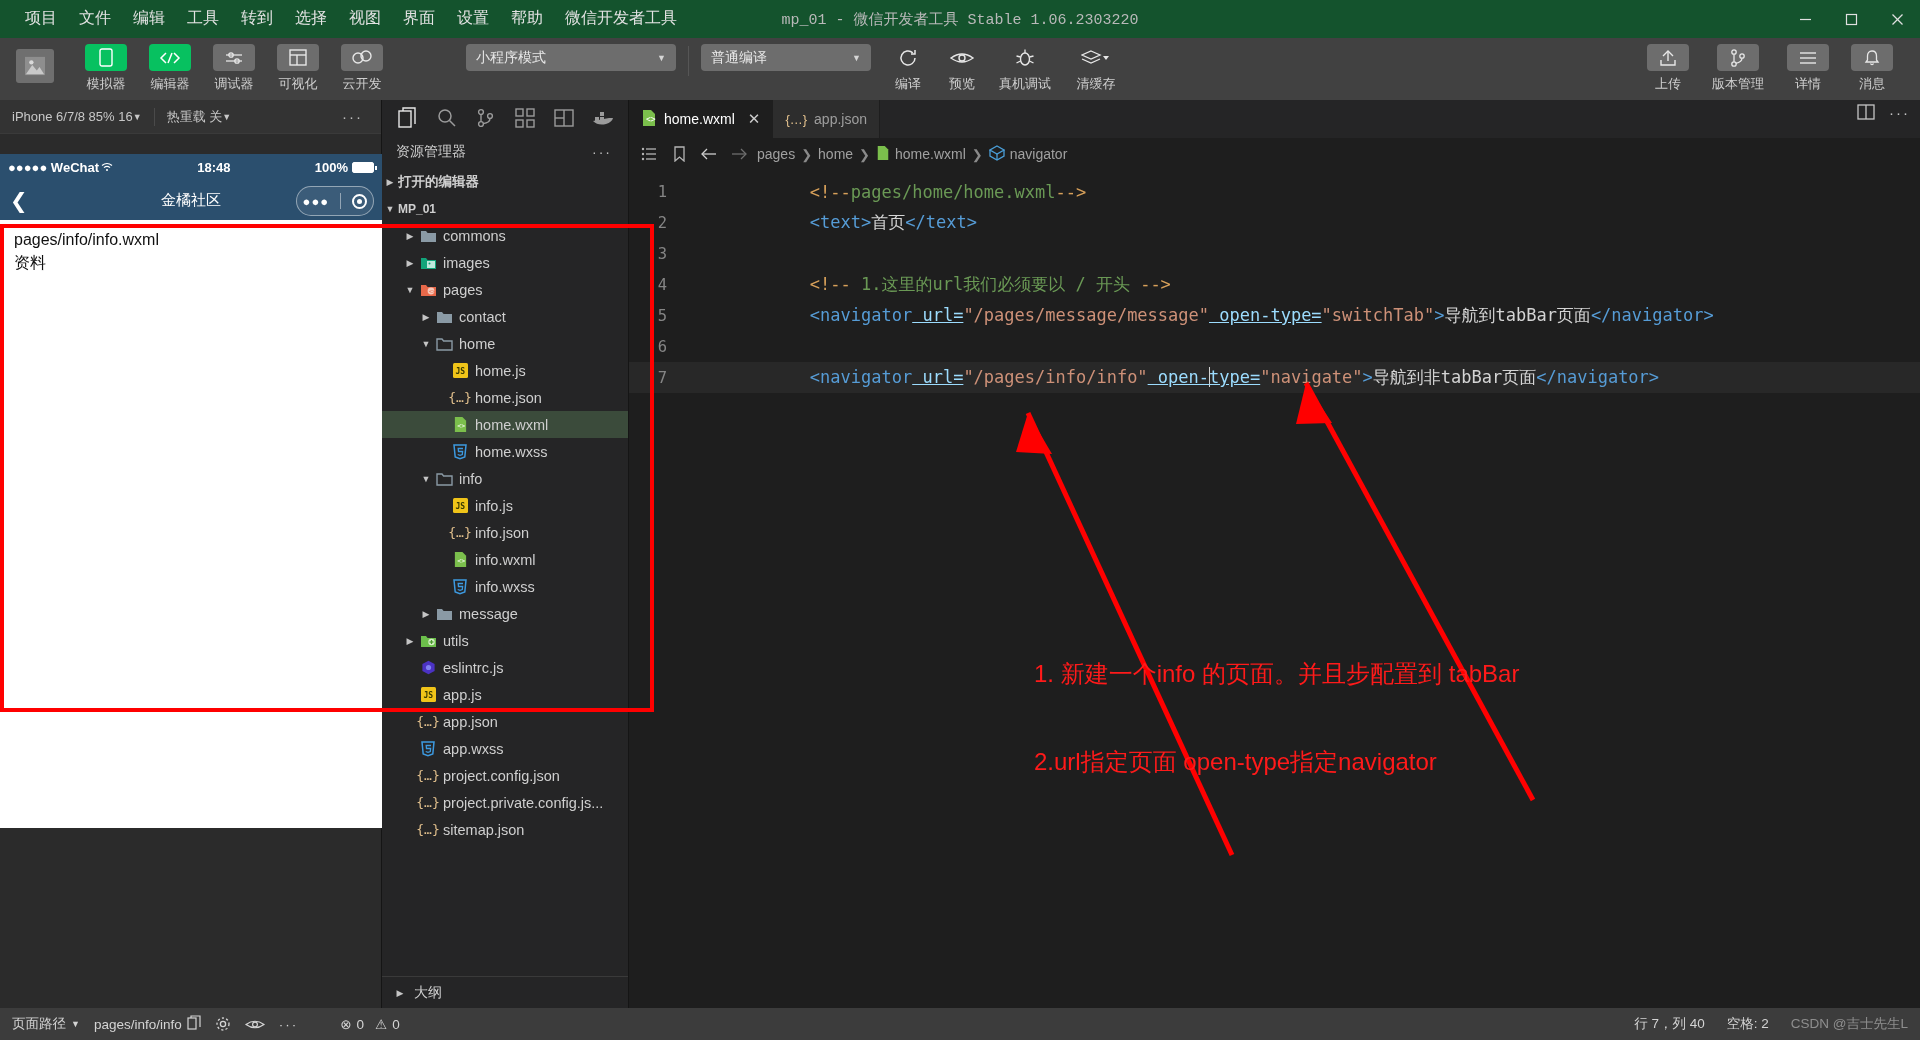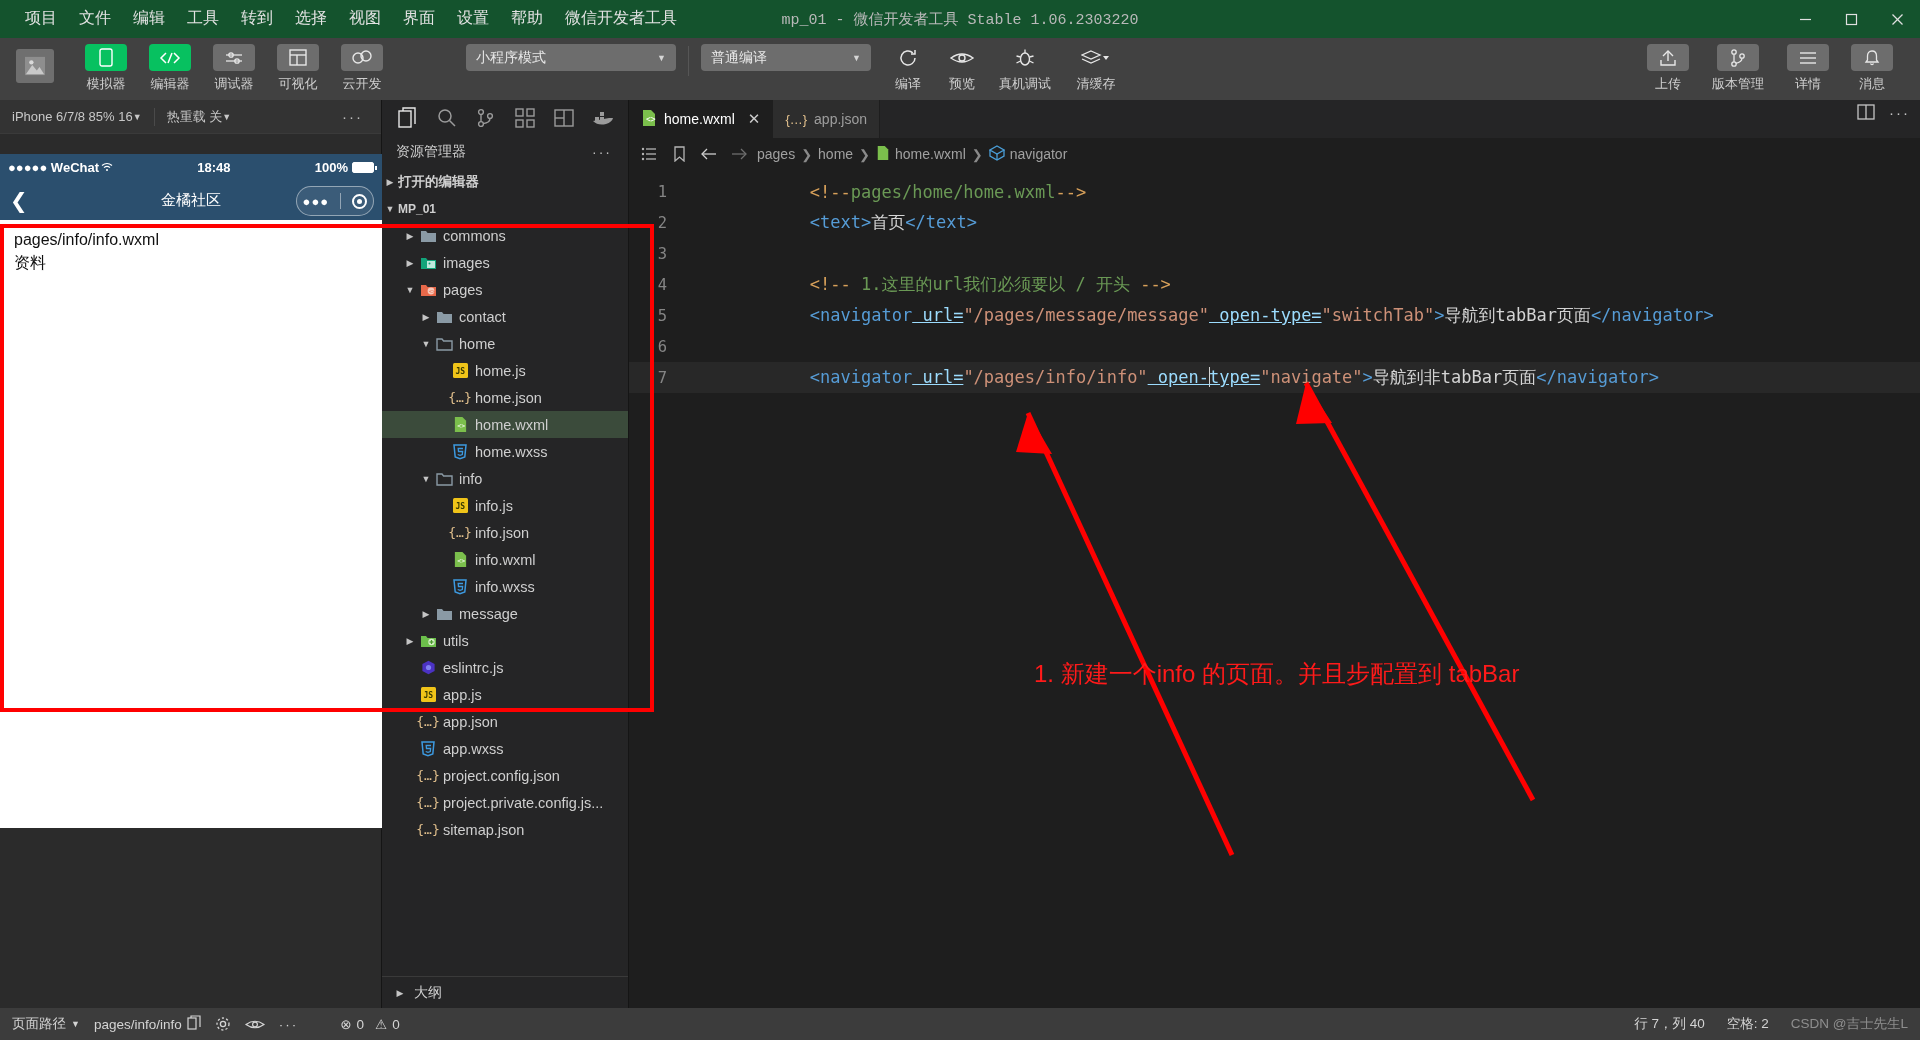--- a/index.html
+++ b/index.html
@@ -907,13 +907,14 @@
   <div class="redbox" style="left:0px; top:224px; width:654px; height:488px;"></div>
 
   <svg class="overlay">
     <line x1="1232" y1="855" x2="1028" y2="413" stroke="#ff0000" stroke-width="5"></line>
     <polygon points="1028,413 1052,454 1016,452" fill="#ff0000"></polygon>
     <line x1="1533" y1="800" x2="1306" y2="383" stroke="#ff0000" stroke-width="5"></line>
     <polygon points="1306,383 1332,423 1296,424" fill="#ff0000"></polygon>
   </svg>
 
   <div class="ann" style="left:1034px; top:658px;">1. 新建一个info 的页面。并且步配置到 tabBar</div>
+  <div class="ann" style="left:1034px; top:746px;">2.url指定页面 open-type指定navigator</div>
 </div>
 
 </body></html>

